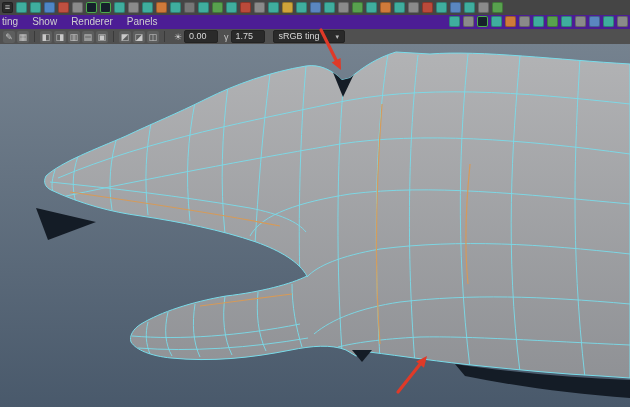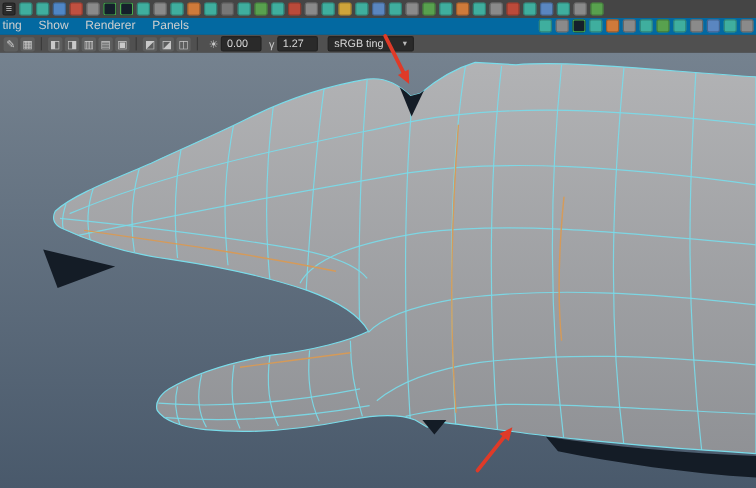--- a/index.html
+++ b/index.html
@@ -5,21 +5,21 @@
   html,body{margin:0;padding:0;background:#222;}
   body{width:630px;height:407px;overflow:hidden;font-family:"Liberation Sans",sans-serif;}
   .window{position:relative;width:630px;height:407px;background:#3c3c3c;}
 
   
   .row1{height:15px;background:#454545;display:flex;align-items:center;padding:0 2px;gap:3px;overflow:hidden;}
   .sicon{width:11px;height:11px;border-radius:2px;flex:0 0 auto;font-size:9px;line-height:11px;
          color:#cfcfcf;text-align:center;box-shadow:inset 0 0 0 1px rgba(0,0,0,.25);}
 
   
-  .row2{height:14px;background:#0369a1;display:flex;align-items:flex-end;position:relative;}
+  .row2{height:14px;background:#4c1d95;display:flex;align-items:flex-end;position:relative;}
   .menu-items{display:flex;align-items:center;}
   .menu-item{font-size:10px;color:#cfcfcf;padding:0 7px;line-height:14px;cursor:default;}
   .menu-item:first-child{padding-left:2px;}
   .row2-icons{position:absolute;right:2px;top:1px;display:flex;gap:3px;}
 
   
   .row3{height:15px;background:#505050;display:flex;align-items:center;padding:0 3px;}
   .vp-tools{display:flex;align-items:center;gap:2px;}
   .tbtn{width:12px;height:12px;background:#5d5e5e;border-radius:2px;color:#c9c9c9;font-size:9px;
         line-height:12px;text-align:center;flex:0 0 auto;}
@@ -128,21 +128,21 @@
         <span class="tsep"></span>
       </div>
 
     <div class="field-group">
       <span class="fg-icon">☀</span>
       <span class="field">0.00</span>
     </div>
 
     <div class="field-group">
       <span class="fg-icon">γ</span>
-      <span class="field">1.27</span>
+      <span class="field">1.75</span>
     </div>
 
     <div class="dropdown">
       <span>sRGB ting</span>
       <span class="caret">▾</span>
     </div>
   </div>
 
   <div class="viewport"></div>
 

